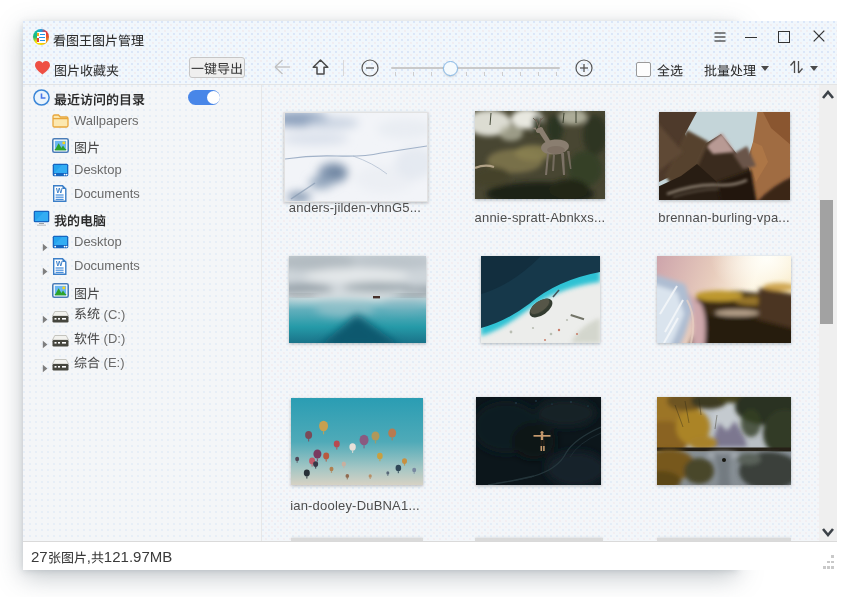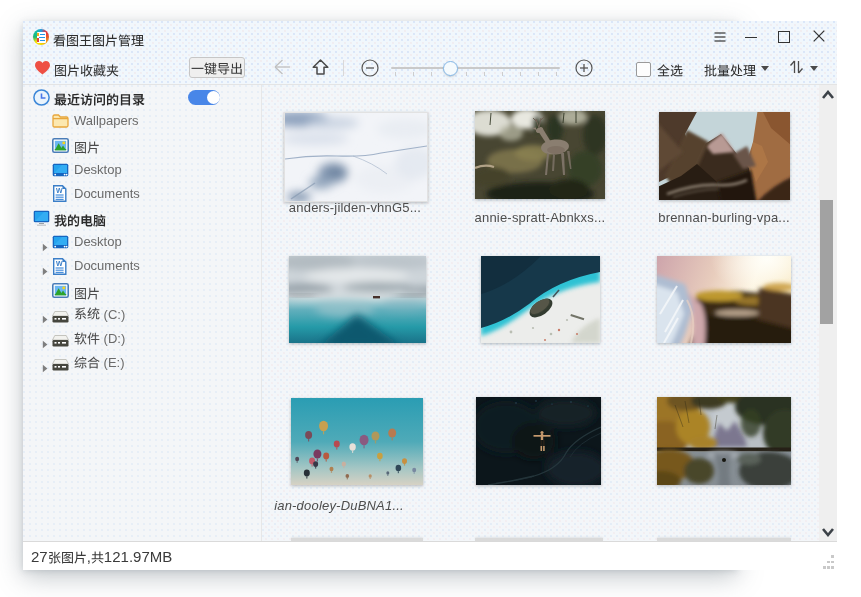--- a/index.html
+++ b/index.html
@@ -604,21 +604,21 @@
         <ellipse cx="112" cy="74" rx="30" ry="19" fill="#3a403a"></ellipse>
         <ellipse cx="92" cy="62" rx="12" ry="6" fill="#5a625a"></ellipse>
         <ellipse cx="66" cy="58" rx="16" ry="4" fill="#a6acb2"></ellipse>
         <path d="M56 56 Q64 70 61 92 L74 92 Q70 68 75 56 Z" fill="#6e767c" opacity="0.8"></path>
       </g>
       <circle cx="67" cy="63" r="2" fill="#16160f"></circle>
     </svg>
 <div class="cap" style="left:237px;top:179px;">anders-jilden-vhnG5...</div>
 <div class="cap" style="left:422px;top:189px;">annie-spratt-Abnkxs...</div>
 <div class="cap" style="left:606px;top:189px;">brennan-burling-vpa...</div>
-<div class="cap" style="left:221px;top:476.5px;font-style:italic;">ian-dooley-DuBNA1...</div>
+<div class="cap" style="left:237px;top:476.5px;">ian-dooley-DuBNA1...</div>
 <div class="abs" style="left:268px;top:517px;width:132px;height:3px;background:#dadada;box-shadow:0 -1px 2px rgba(0,0,0,0.08);"></div>
 <div class="abs" style="left:452px;top:517px;width:128px;height:3px;background:#dadada;box-shadow:0 -1px 2px rgba(0,0,0,0.08);"></div>
 <div class="abs" style="left:634px;top:517px;width:134px;height:3px;background:#dadada;box-shadow:0 -1px 2px rgba(0,0,0,0.08);"></div>
 <svg class="abs" style="left:799px;top:69px" width="12" height="10" viewBox="0 0 12 10">
       <path d="M1 8 L6 2 L11 8" fill="none" stroke="#3c4248" stroke-width="2.6"></path>
     </svg>
 <svg class="abs" style="left:799px;top:506px" width="12" height="10" viewBox="0 0 12 10">
       <path d="M1 2 L6 8 L11 2" fill="none" stroke="#3c4248" stroke-width="2.6"></path>
     </svg>
 <div class="abs" style="left:797px;top:179px;width:13px;height:124px;background:#a2a2a2;"></div>

